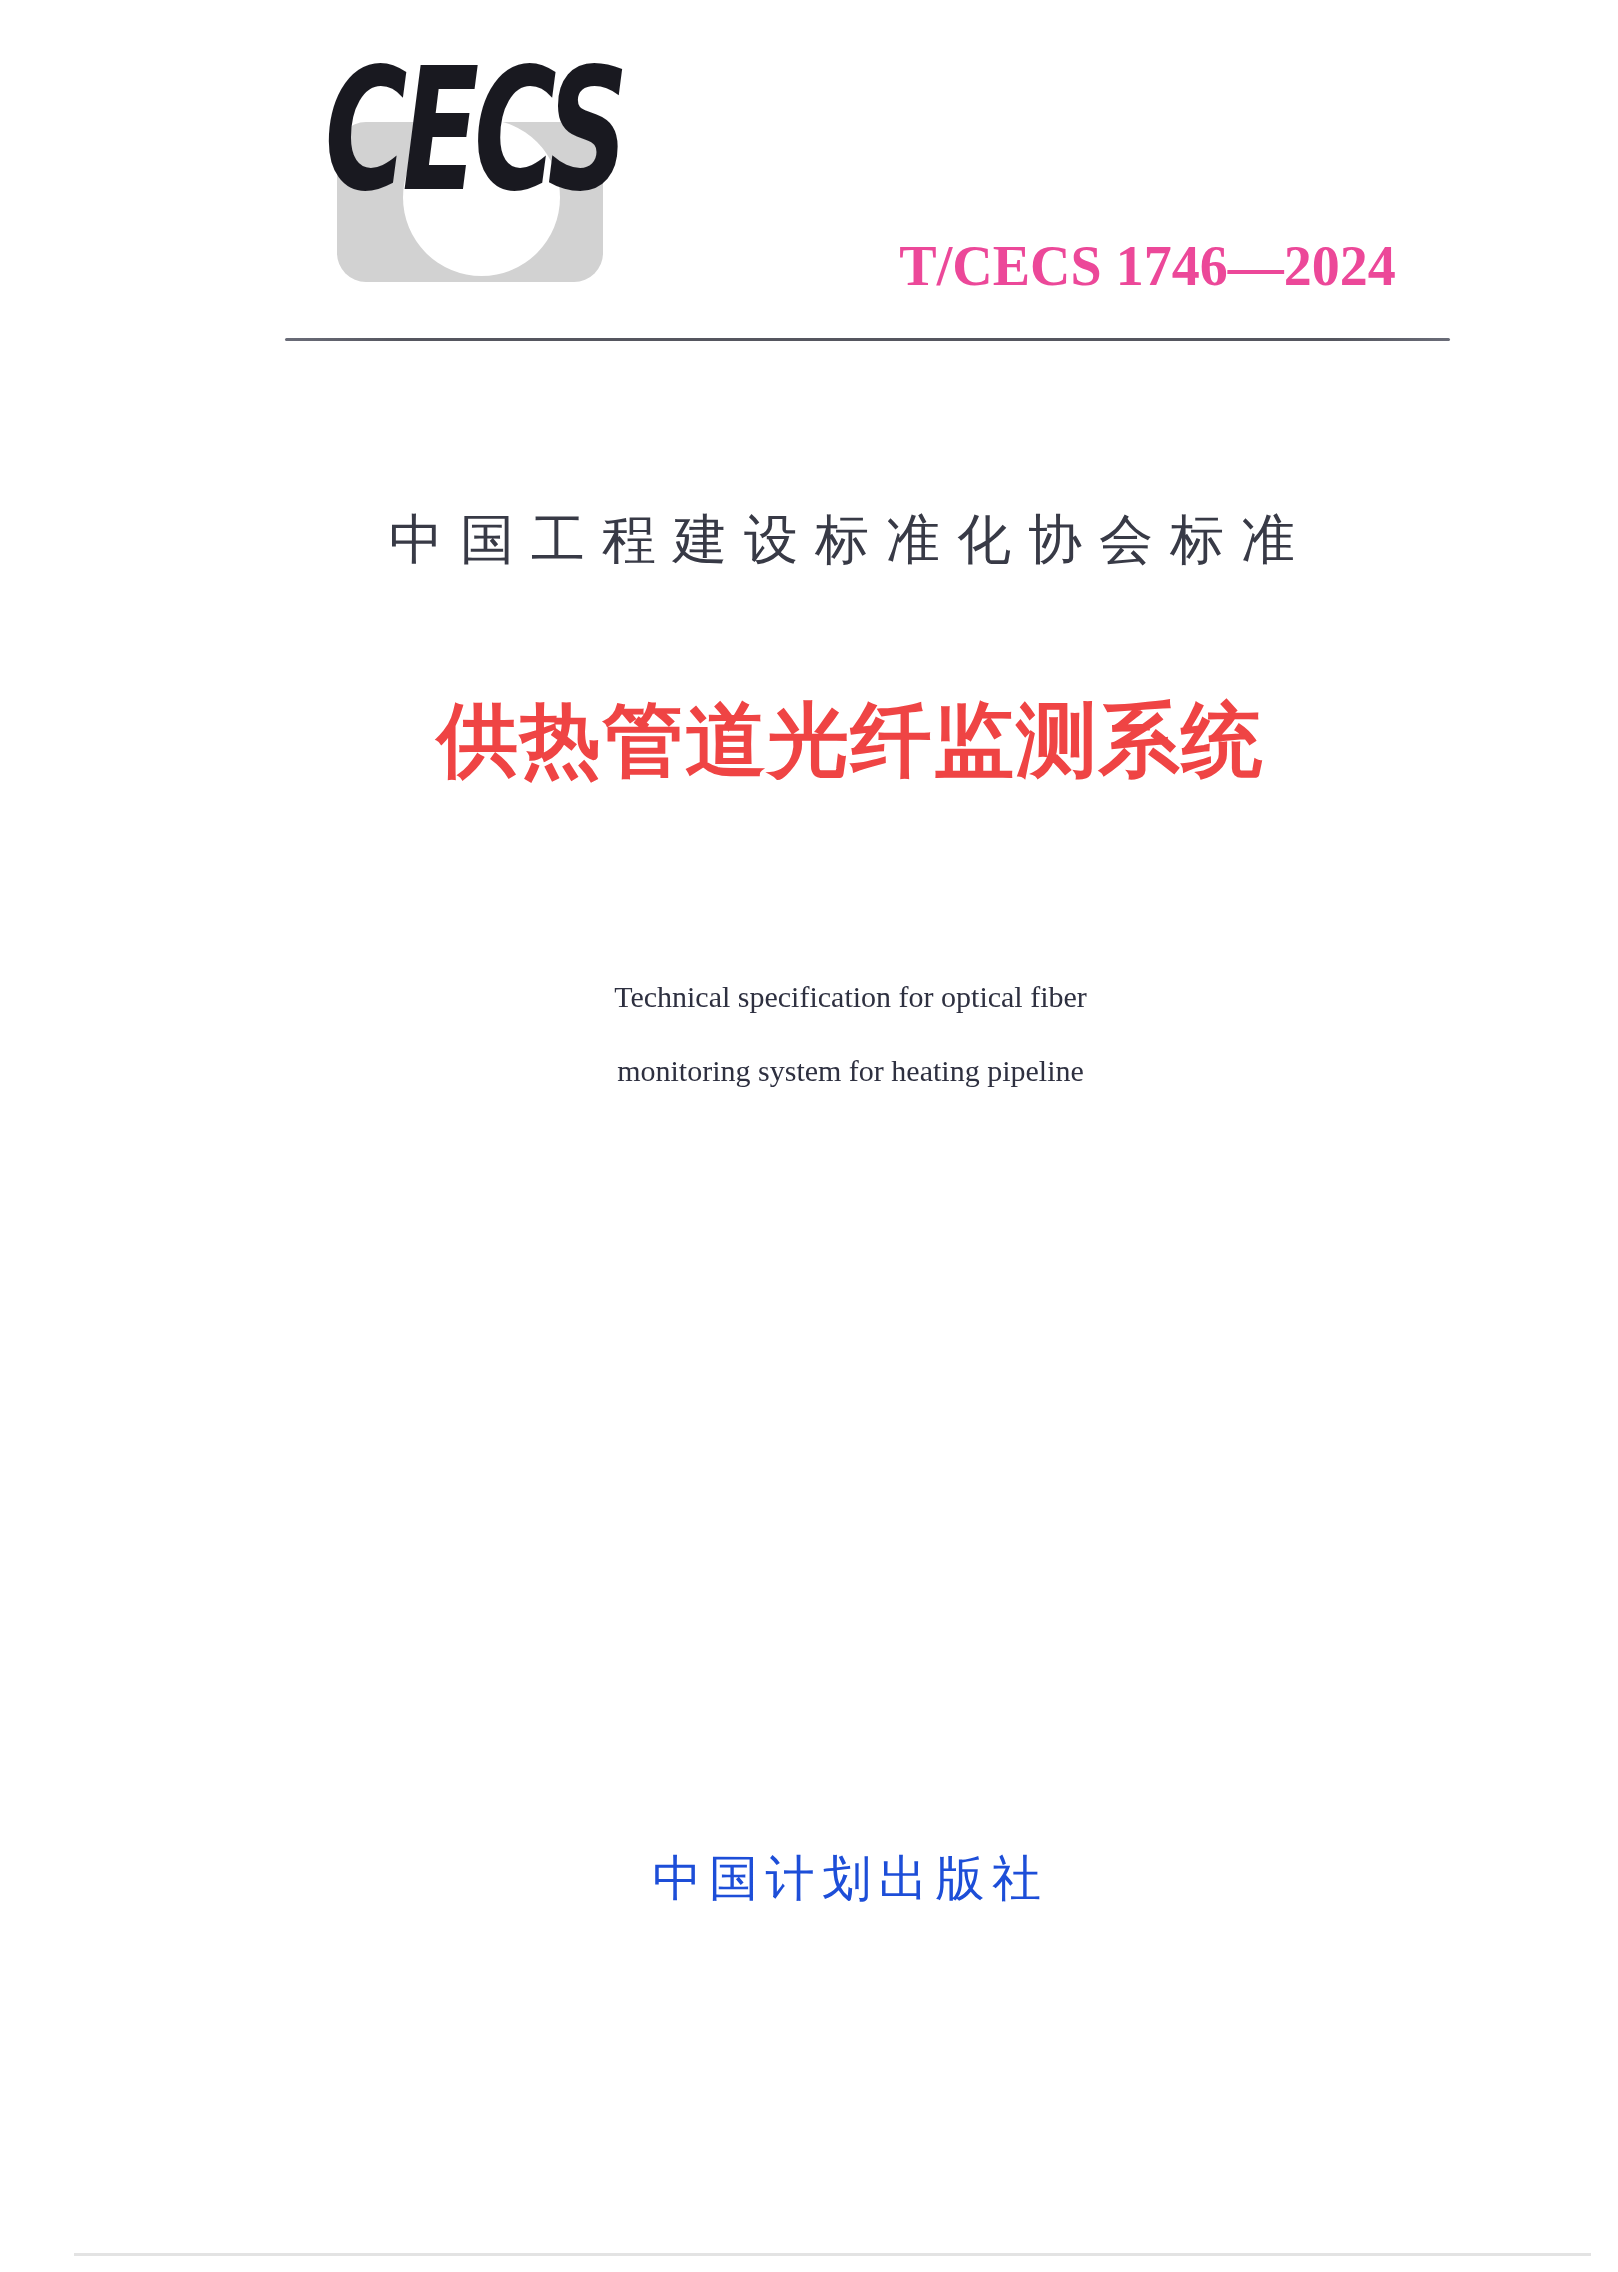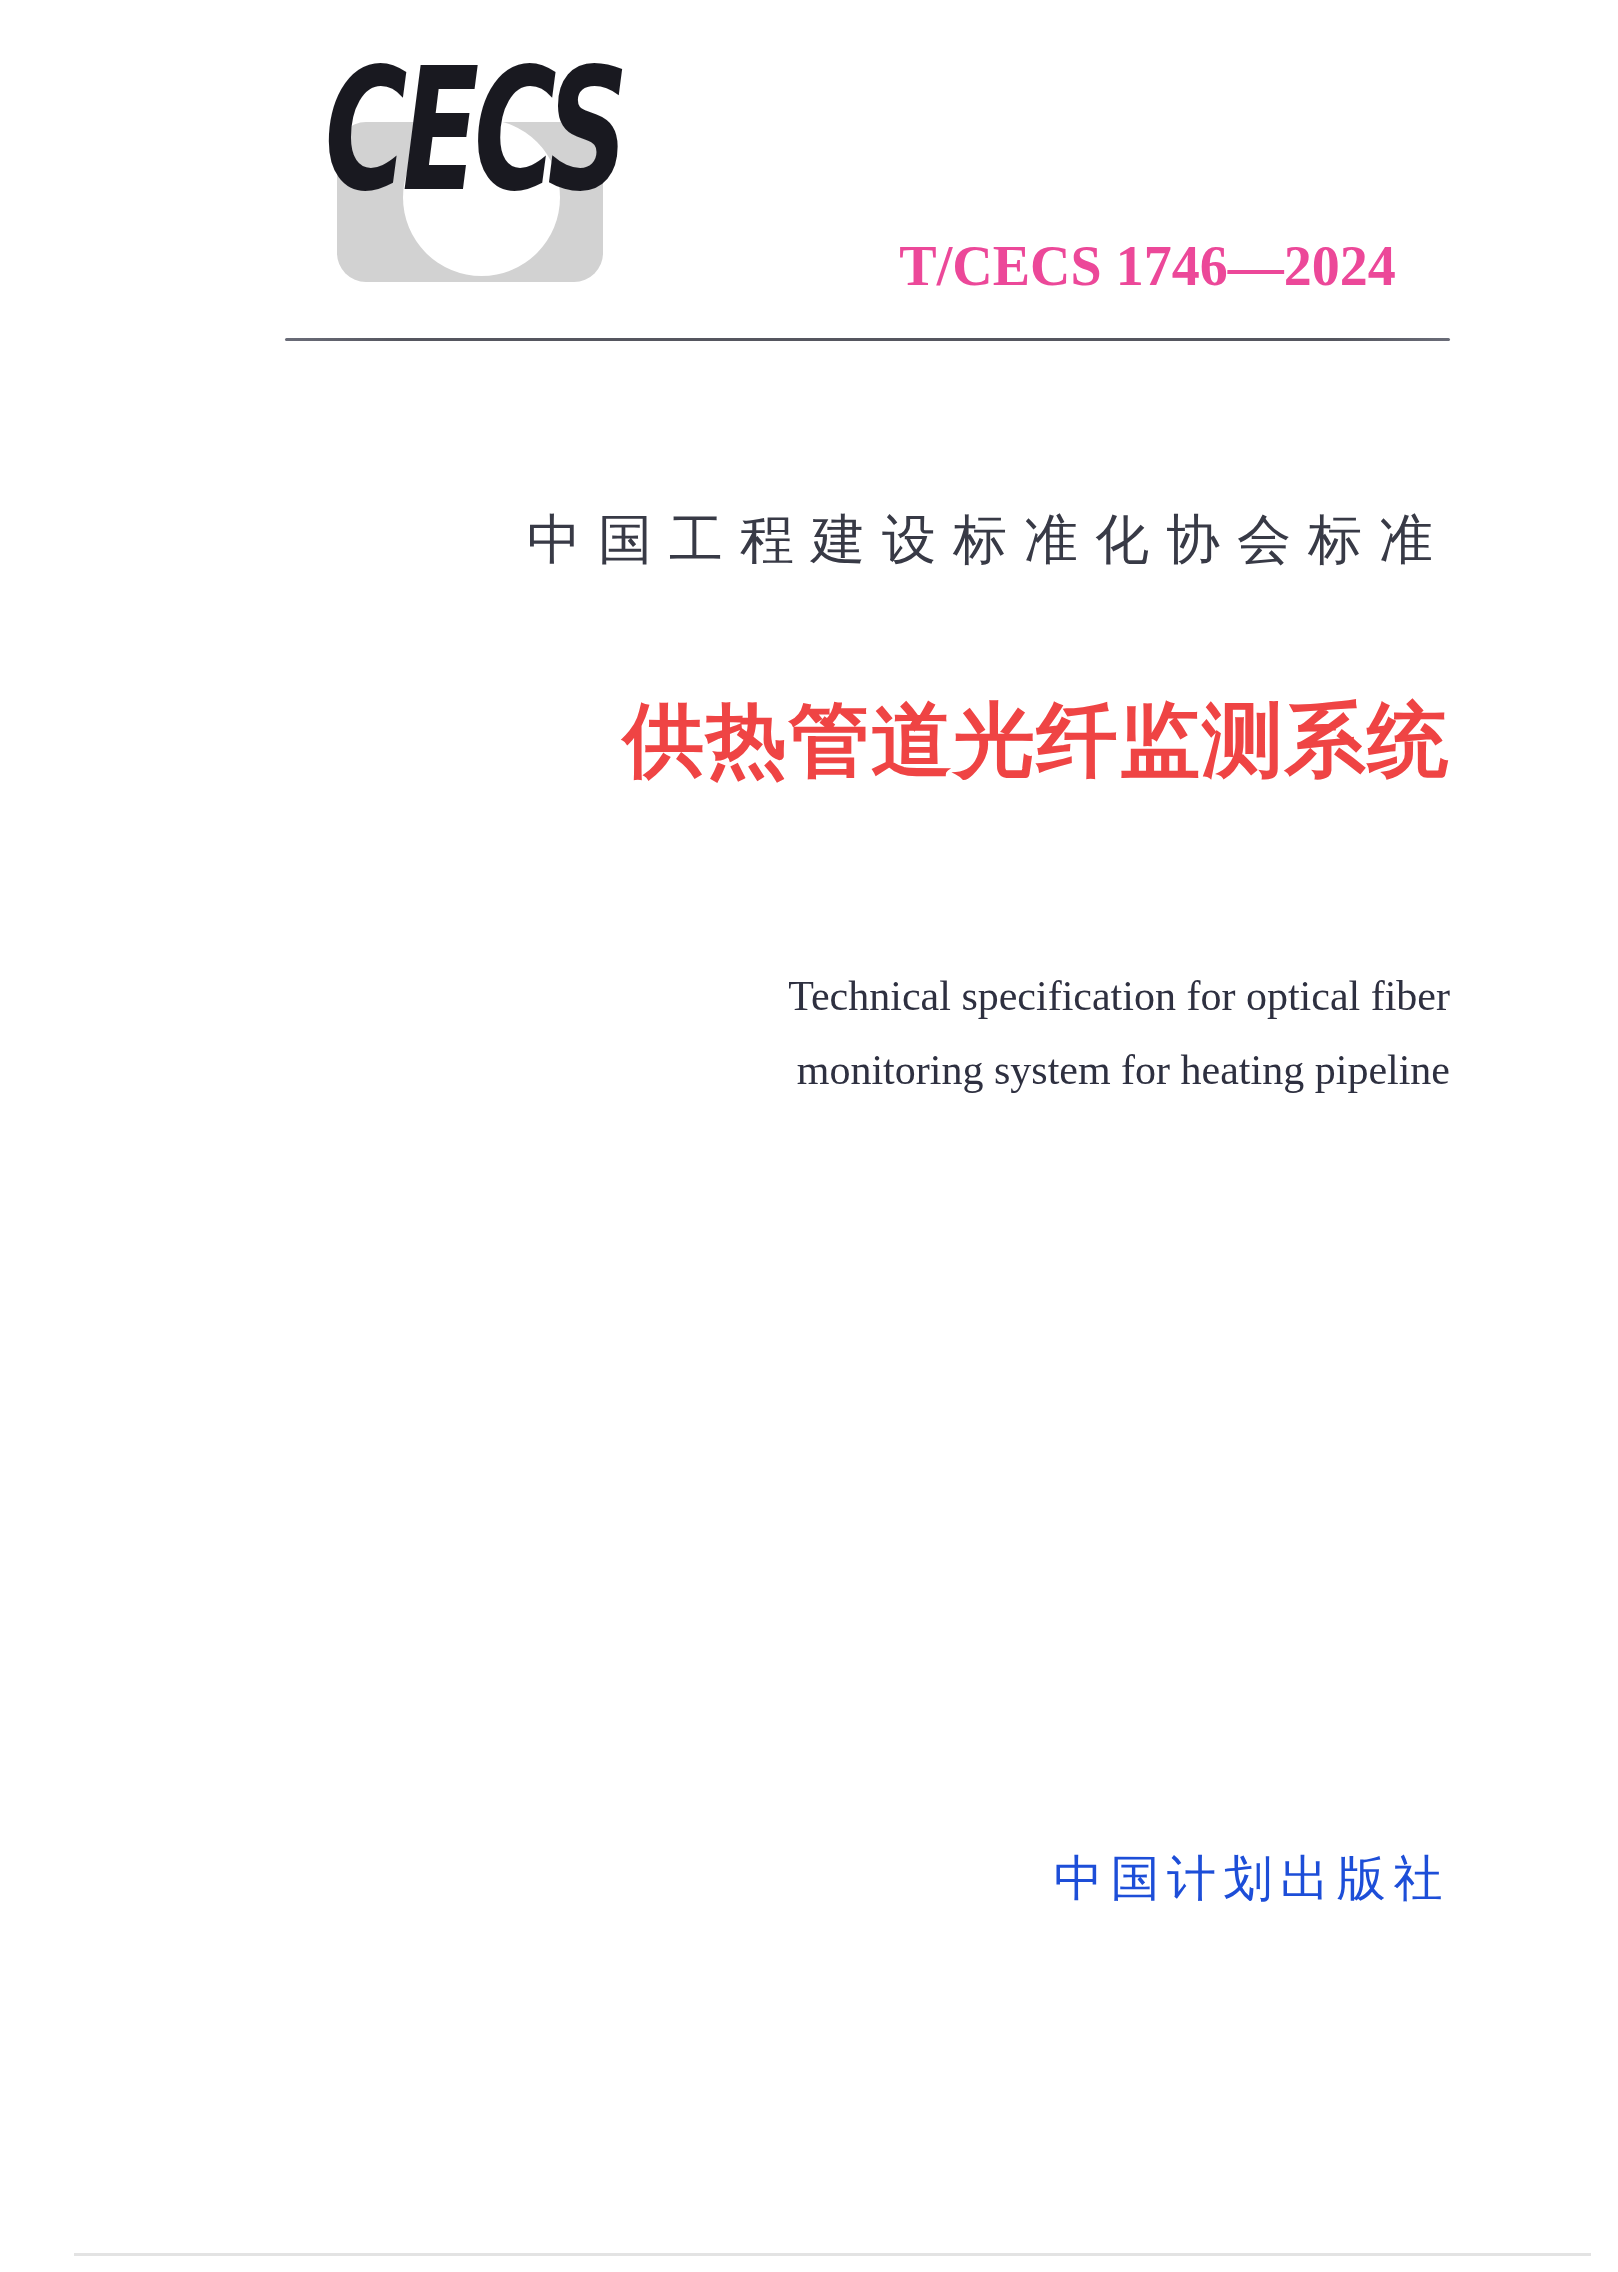--- a/index.html
+++ b/index.html
@@ -91,23 +91,23 @@
     left: 74px;
     top: 2253px;
     width: 1517px;
     height: 2.5px;
     background: #e3e3e3;
   }
 
   
   .content-col {
     position: absolute;
-    left: 287px;
+    left: 269px;
     width: 1163px;
-    text-align: right;
+    text-align: center;
     white-space: nowrap;
   }
   .assoc-line {
     top: 504px;
     font-family: "Liberation Serif", serif;
     font-size: 54px;
     line-height: 72px;
     letter-spacing: 17px;
     color: #383a46;
   }
@@ -116,21 +116,21 @@
     font-weight: bold;
     font-size: 81px;
     line-height: 84px;
     letter-spacing: 1.7px;
     color: #ef4444;
   }
   .title-cn-1 { top: 698px; }
   .title-cn-2 { top: 811px; }
   .title-en {
     font-family: "Liberation Serif", serif;
-    font-size: 42px;
+    font-size: 30px;
     line-height: 51px;
     color: #2e3040;
   }
   .title-en-1 { top: 971px; }
   .title-en-2 { top: 1045px; }
 
   
   .publisher {
     top: 1851px;
     font-family: "Liberation Serif", serif;

